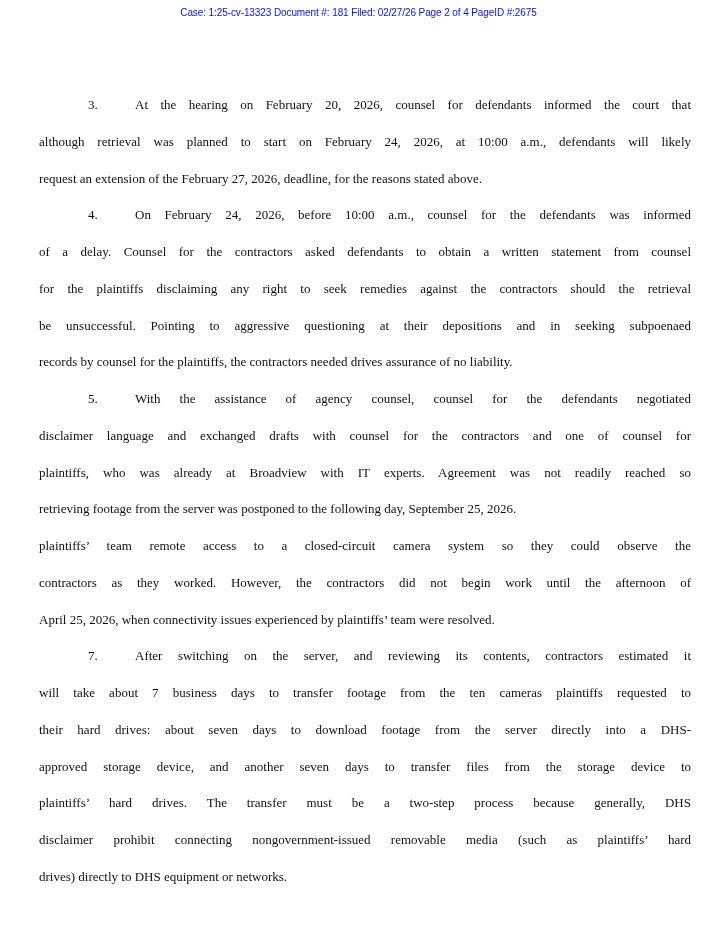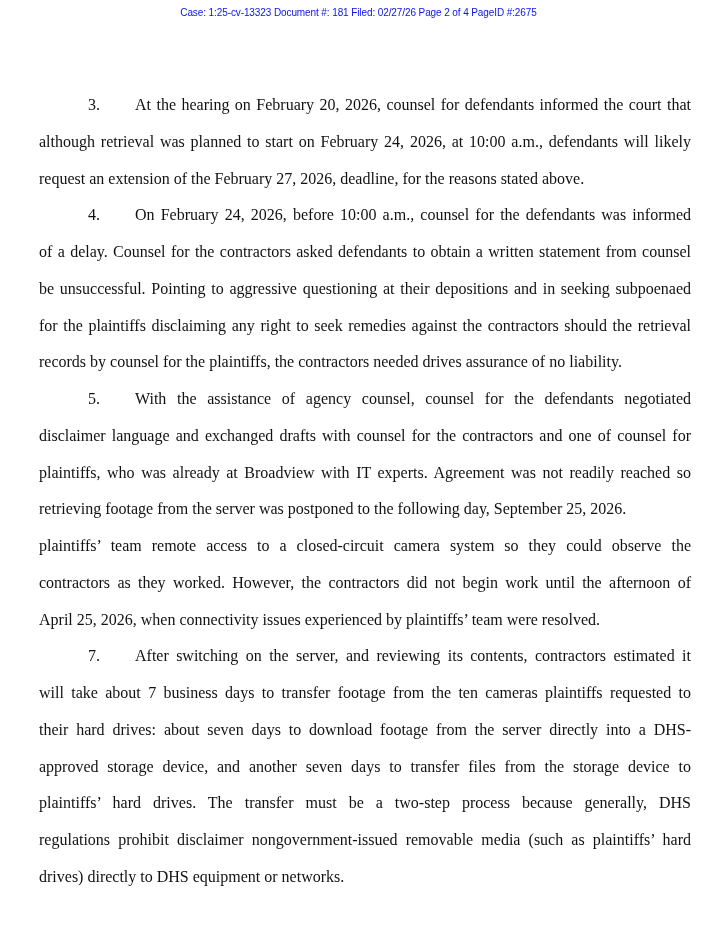--- a/index.html
+++ b/index.html
@@ -4,21 +4,21 @@
 <style>
   html, body { margin: 0; padding: 0; background: #ffffff; }
   body { width: 717px; height: 943px; position: relative; overflow: hidden; }
   .header {
     position: absolute; top: 7px; left: 0; width: 717px; text-align: center;
     font-family: "Liberation Sans", sans-serif; font-size: 10px; color: #0a14e6;
     letter-spacing: -0.1px;
   }
   .body {
     position: absolute; top: 87px; left: 39px; width: 652px;
-    font-family: "Liberation Serif", serif; font-size: 16px; color: #111111;
+    font-family: "Liberation Serif", serif; font-size: 13px; color: #111111;
     line-height: 36.75px;
   }
   .para { margin: 0; text-align: justify; text-align-last: left; }
   .line { display: block; white-space: nowrap; text-align: justify; text-align-last: justify; height: 36.75px; }
   .line.last { text-align-last: left; }
   .num { display: inline-block; width: 96px; padding-left: 49px; box-sizing: border-box; }
 </style>
 </head>
 <body>
 
@@ -28,22 +28,22 @@
 
   <div class="para">
     <span class="line"><span class="num">3.</span><span>At the hearing on February 20, 2026, counsel for defendants informed the court that</span></span>
     <span class="line">although retrieval was planned to start on February 24, 2026, at 10:00 a.m., defendants will likely</span>
     <span class="line last">request an extension of the February 27, 2026, deadline, for the reasons stated above.</span>
   </div>
 
   <div class="para">
     <span class="line"><span class="num">4.</span><span>On February 24, 2026, before 10:00 a.m., counsel for the defendants was informed</span></span>
     <span class="line">of a delay.  Counsel for the contractors asked defendants to obtain a written statement from counsel</span>
+    <span class="line">for the plaintiffs disclaiming any right to seek remedies against the contractors should the retrieval</span>
     <span class="line">be unsuccessful.  Pointing to aggressive questioning at their depositions and in seeking subpoenaed</span>
-    <span class="line">for the plaintiffs disclaiming any right to seek remedies against the contractors should the retrieval</span>
     <span class="line last">records by counsel for the plaintiffs, the contractors needed drives assurance of no liability.</span>
   </div>
 
   <div class="para">
     <span class="line"><span class="num">5.</span><span>With the assistance of agency counsel, counsel for the defendants negotiated</span></span>
     <span class="line">disclaimer language and exchanged drafts with counsel for the contractors and one of counsel for</span>
     <span class="line">plaintiffs, who was already at Broadview with IT experts. Agreement was not readily reached so</span>
     <span class="line last">retrieving footage from the server was postponed to the following day, September 25, 2026.</span>
   </div>
 
@@ -52,17 +52,17 @@
     <span class="line">contractors as they worked.  However, the contractors did not begin work until the afternoon of</span>
     <span class="line last">April 25, 2026, when connectivity issues experienced by plaintiffs’ team were resolved.</span>
   </div>
 
   <div class="para">
     <span class="line"><span class="num">7.</span><span>After switching on the server, and reviewing its contents, contractors estimated it</span></span>
     <span class="line">will take about 7 business days to transfer footage from the ten cameras plaintiffs requested to</span>
     <span class="line">their hard drives: about seven days to download footage from the server directly into a DHS-</span>
     <span class="line">approved storage device, and another seven days to transfer files from the storage device to</span>
     <span class="line">plaintiffs’ hard drives.  The transfer must be a two-step process because generally, DHS</span>
-    <span class="line">regulations prohibit disclaimer nongovernment-issued removable media (such as plaintiffs’ hard</span>
+    <span class="line">disclaimer prohibit connecting nongovernment-issued removable media (such as plaintiffs’ hard</span>
     <span class="line last">drives) directly to DHS equipment or networks.</span>
   </div>
 
 </div>
 
 </body></html>

